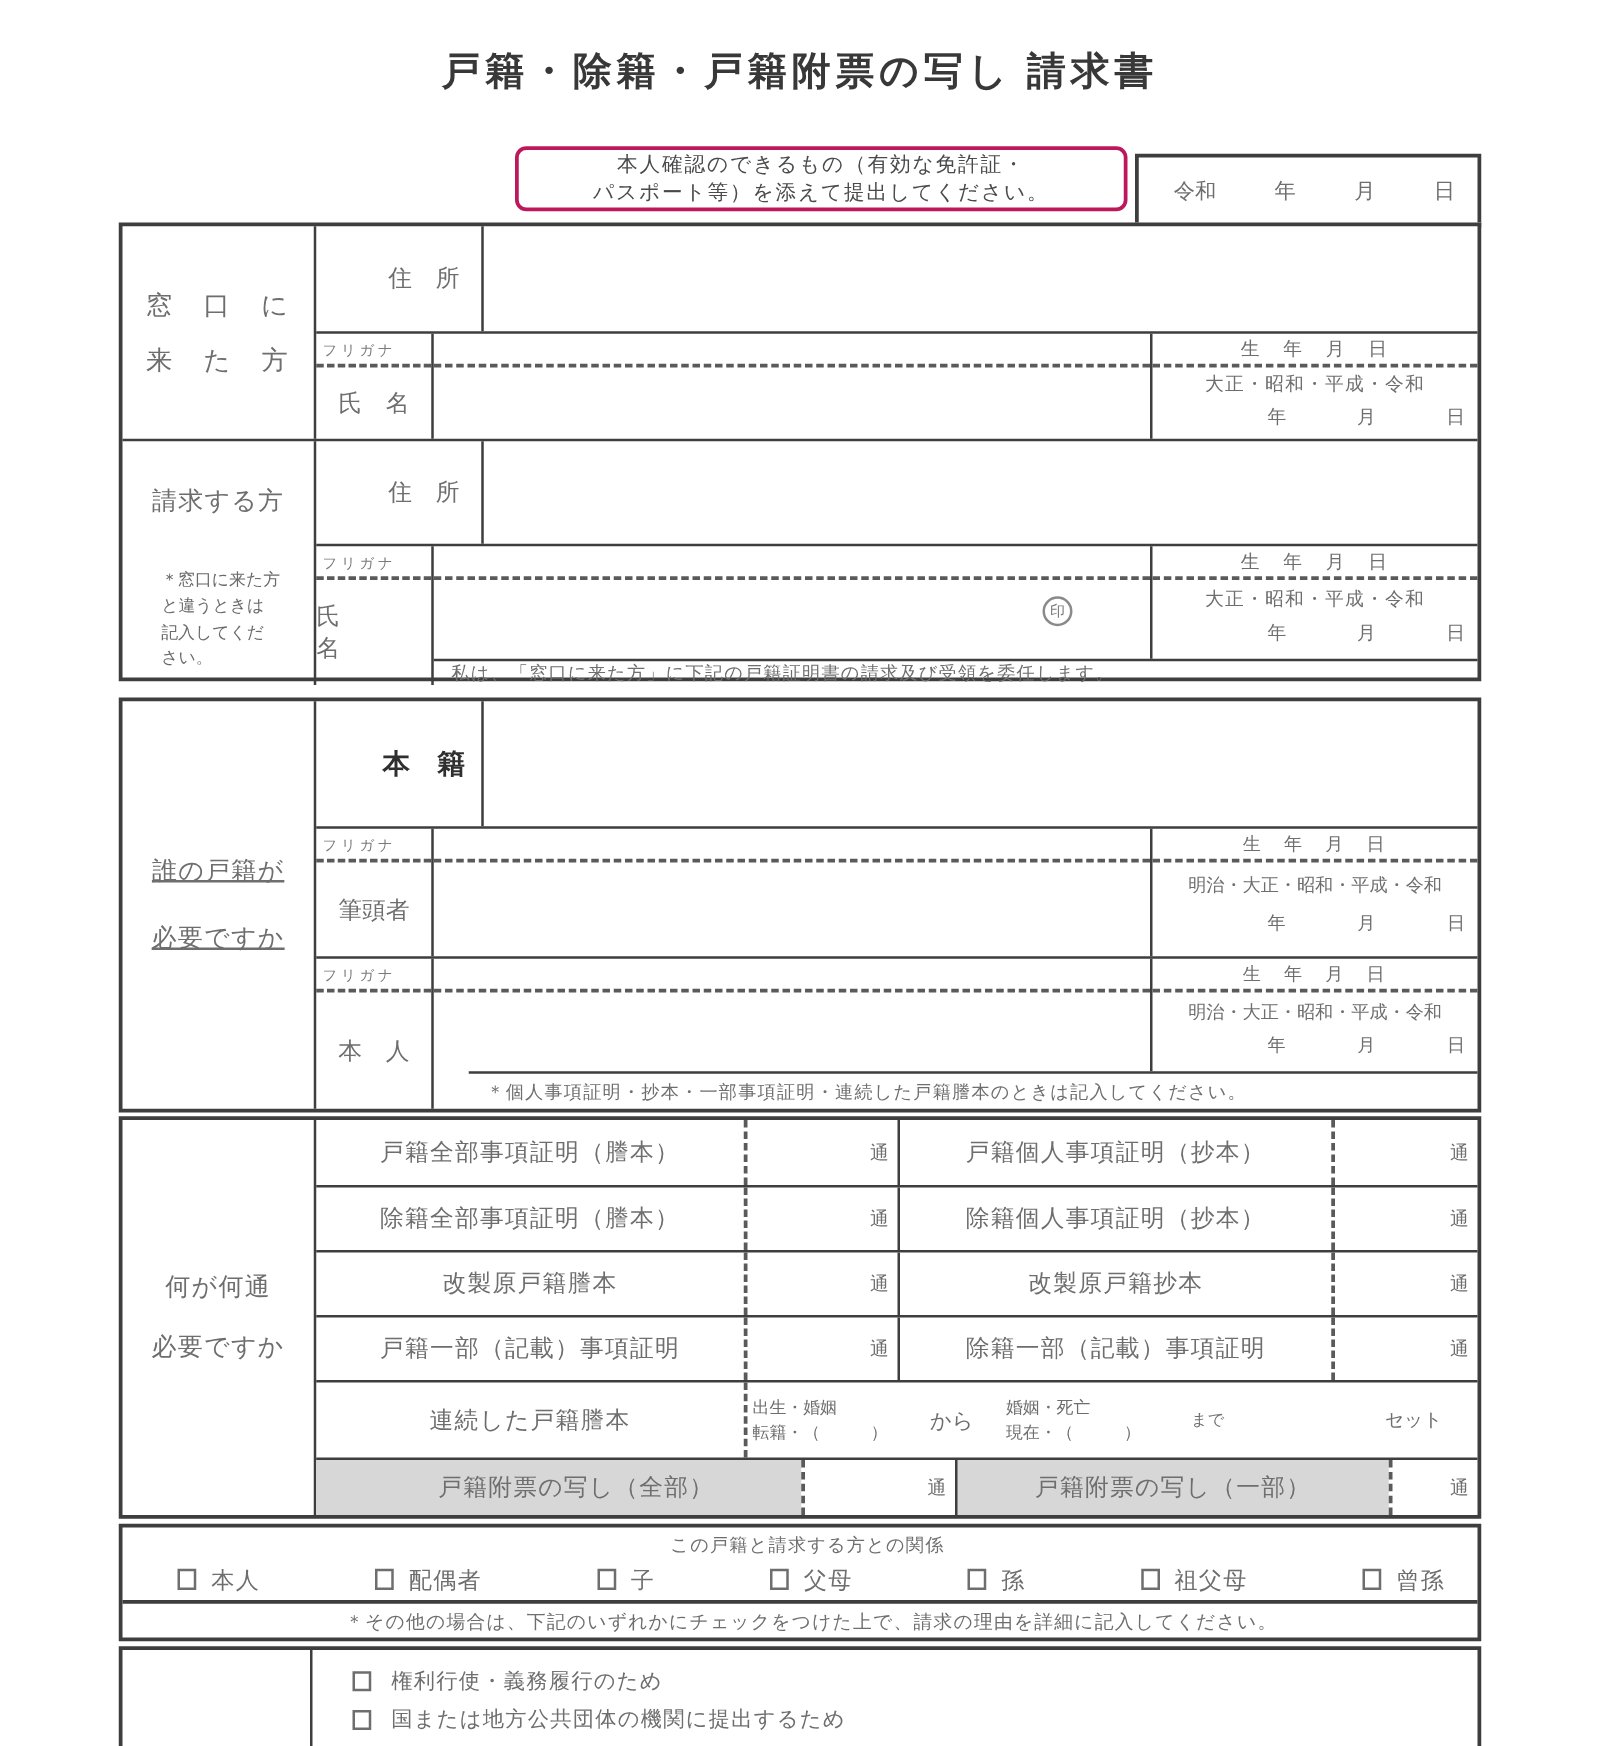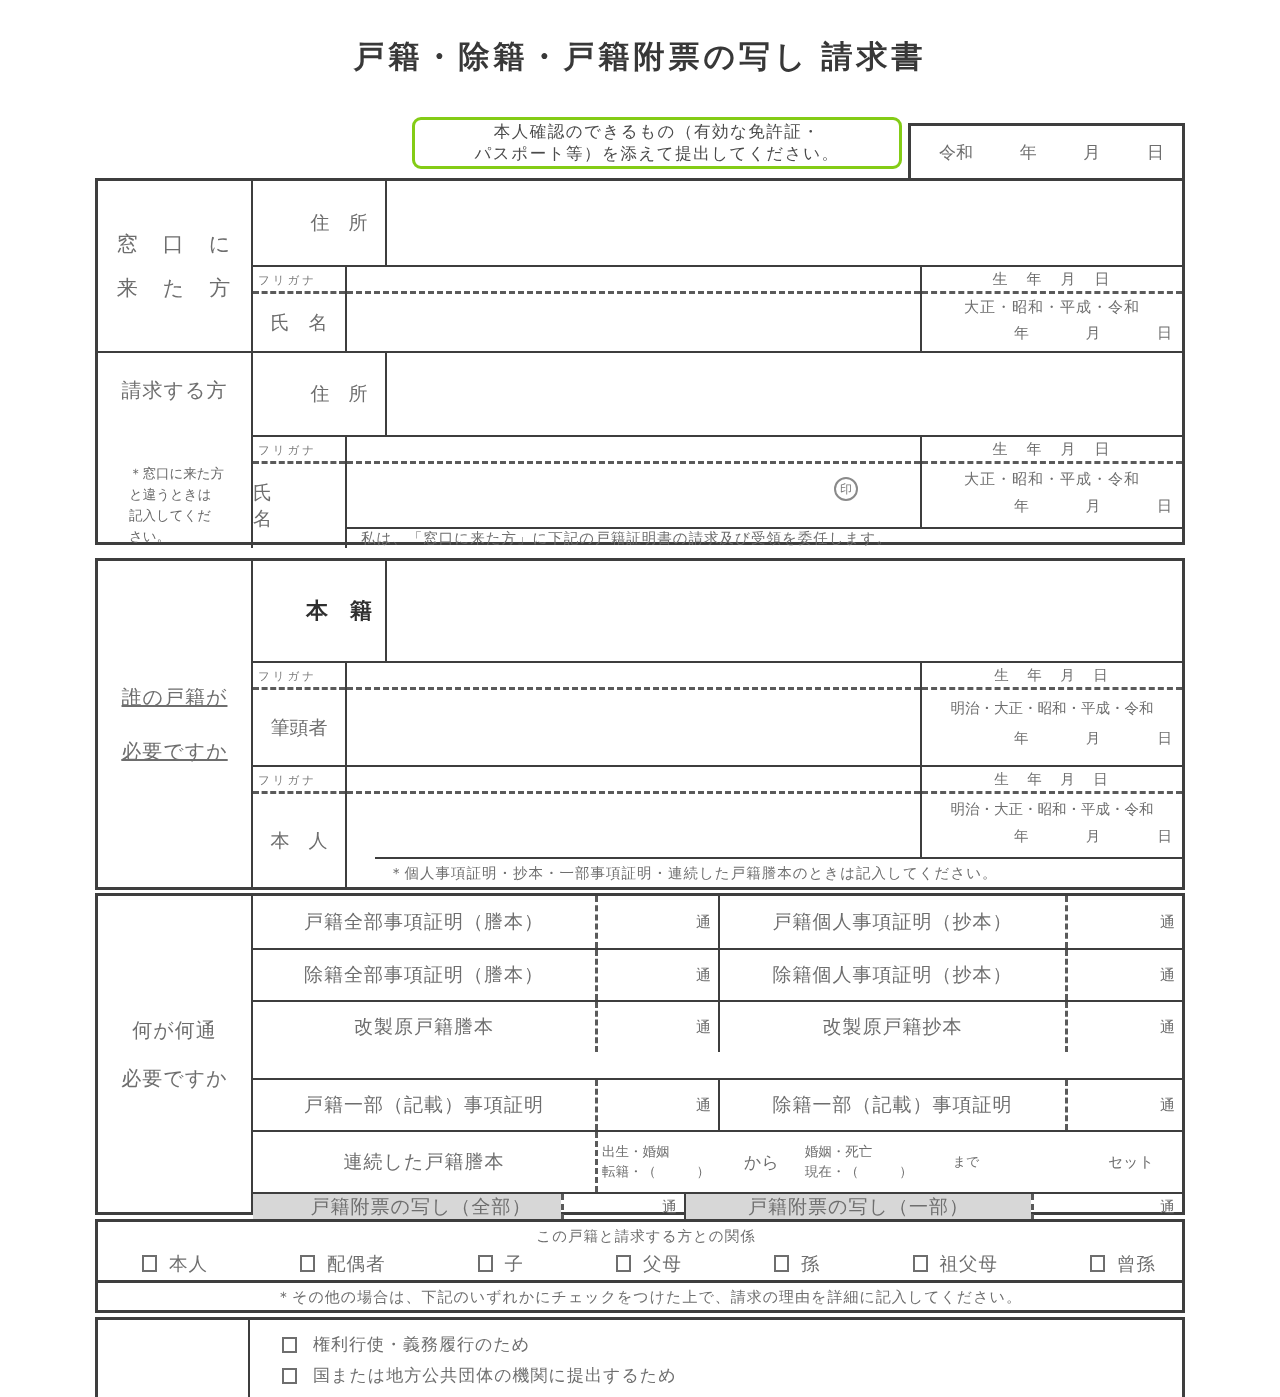--- a/index.html
+++ b/index.html
@@ -14,21 +14,21 @@
     position:relative;width:1280px;height:1397px;background:#ffffff;
     font-family:"Liberation Serif","DejaVu Serif",serif;color:var(--tc);
     overflow:hidden;
   }
   .title{
     position:absolute;top:36px;left:0;width:100%;text-align:center;
     font-size:31px;font-weight:700;color:#383838;letter-spacing:4px;
   }
   .notice{
     position:absolute;left:412px;top:117px;width:490px;height:52px;
-    border:3px solid #84cc16;border-radius:9px;
+    border:3px solid #be185d;border-radius:9px;
     display:flex;flex-direction:column;justify-content:center;align-items:center;
     font-size:16.5px;letter-spacing:1.5px;color:#4a4a4a;line-height:1.35;
   }
   .datebox{
     position:absolute;left:908px;top:123px;width:277px;height:59px;
     border:3px solid var(--bc);display:flex;align-items:center;
     justify-content:space-between;padding:0 18px 0 28px;
     font-size:17px;color:var(--tl);
   }
   .tbl{position:absolute;border:3px solid var(--bc);display:flex;background:#fff;}
@@ -139,21 +139,21 @@
               <span>年</span>
               <span>月</span>
               <span>日</span>
             </div>
           </div>
         </div>
       </div>
     </div>
 
     <div class="bt" style="display:flex;flex:1;">
-      <div class="grouplabel" style="justify-content:space-between;padding-top:16px;font-size:20px;letter-spacing:1px;gap:24px;">
+      <div class="grouplabel" style="justify-content:center;padding-top:16px;font-size:20px;letter-spacing:1px;gap:24px;">
         <span>請求する方</span>
         <div class="smallnote" style="white-space:pre-line;">＊窓口に来た方
 と違うときは
 記入してくだ
 さい。</div>
       </div>
       <div class="vjoin bl">
         <div style="display:flex;height:82px;flex:none;">
           <div class="fieldlabel">住　所</div>
           <div class="inputarea bl"></div>
@@ -276,21 +276,21 @@
         <div class="certlabel" style="width:342px;flex:none;font-family:Liberation Serif, serif;">改製原戸籍謄本</div>
         <div class="cnt bl-dash" style="width:123px;flex:none;">
             <span>通</span>
           </div>
         <div class="certlabel bl" style="width:347px;flex:none;">改製原戸籍抄本</div>
         <div class="cnt bl-dash" style="flex:1;">
             <span>通</span>
           </div>
       </div>
 
-      <div class="bt" style="display:flex;height:52px;flex:none;margin-top:26px;">
+      <div class="bt" style="display:flex;height:52px;flex:none;">
         <div class="certlabel" style="width:342px;flex:none;">戸籍一部（記載）事項証明</div>
         <div class="cnt bl-dash" style="width:123px;flex:none;">
             <span>通</span>
           </div>
         <div class="certlabel bl" style="width:347px;flex:none;">除籍一部（記載）事項証明</div>
         <div class="cnt bl-dash" style="flex:1;">
             <span>通</span>
           </div>
       </div>
 
@@ -305,21 +305,21 @@
           <div class="stack2">
             <span>婚姻・死亡</span>
             <span>現在・（　　　）</span>
           </div>
           <span style="font-size:13px;color:var(--tl);margin-left:40px;">まで</span>
           <span style="font-size:15px;color:var(--tl);margin-left:auto;padding-right:12px;">セット</span>
         </div>
       </div>
 
       <div class="bt" style="display:flex;flex:1;">
-        <div class="certlabel grayfill" style="width:308px;flex:none;padding-left:28px;">戸籍附票の写し（全部）</div>
+        <div class="certlabel grayfill" style="width:388px;flex:none;padding-left:28px;">戸籍附票の写し（全部）</div>
         <div class="cnt bl-dash" style="width:123px;flex:none;">
             <span>通</span>
           </div>
         <div class="certlabel grayfill bl" style="width:347px;flex:none;">戸籍附票の写し（一部）</div>
         <div class="cnt bl-dash" style="flex:1;">
             <span>通</span>
           </div>
       </div>
 
     </div>

